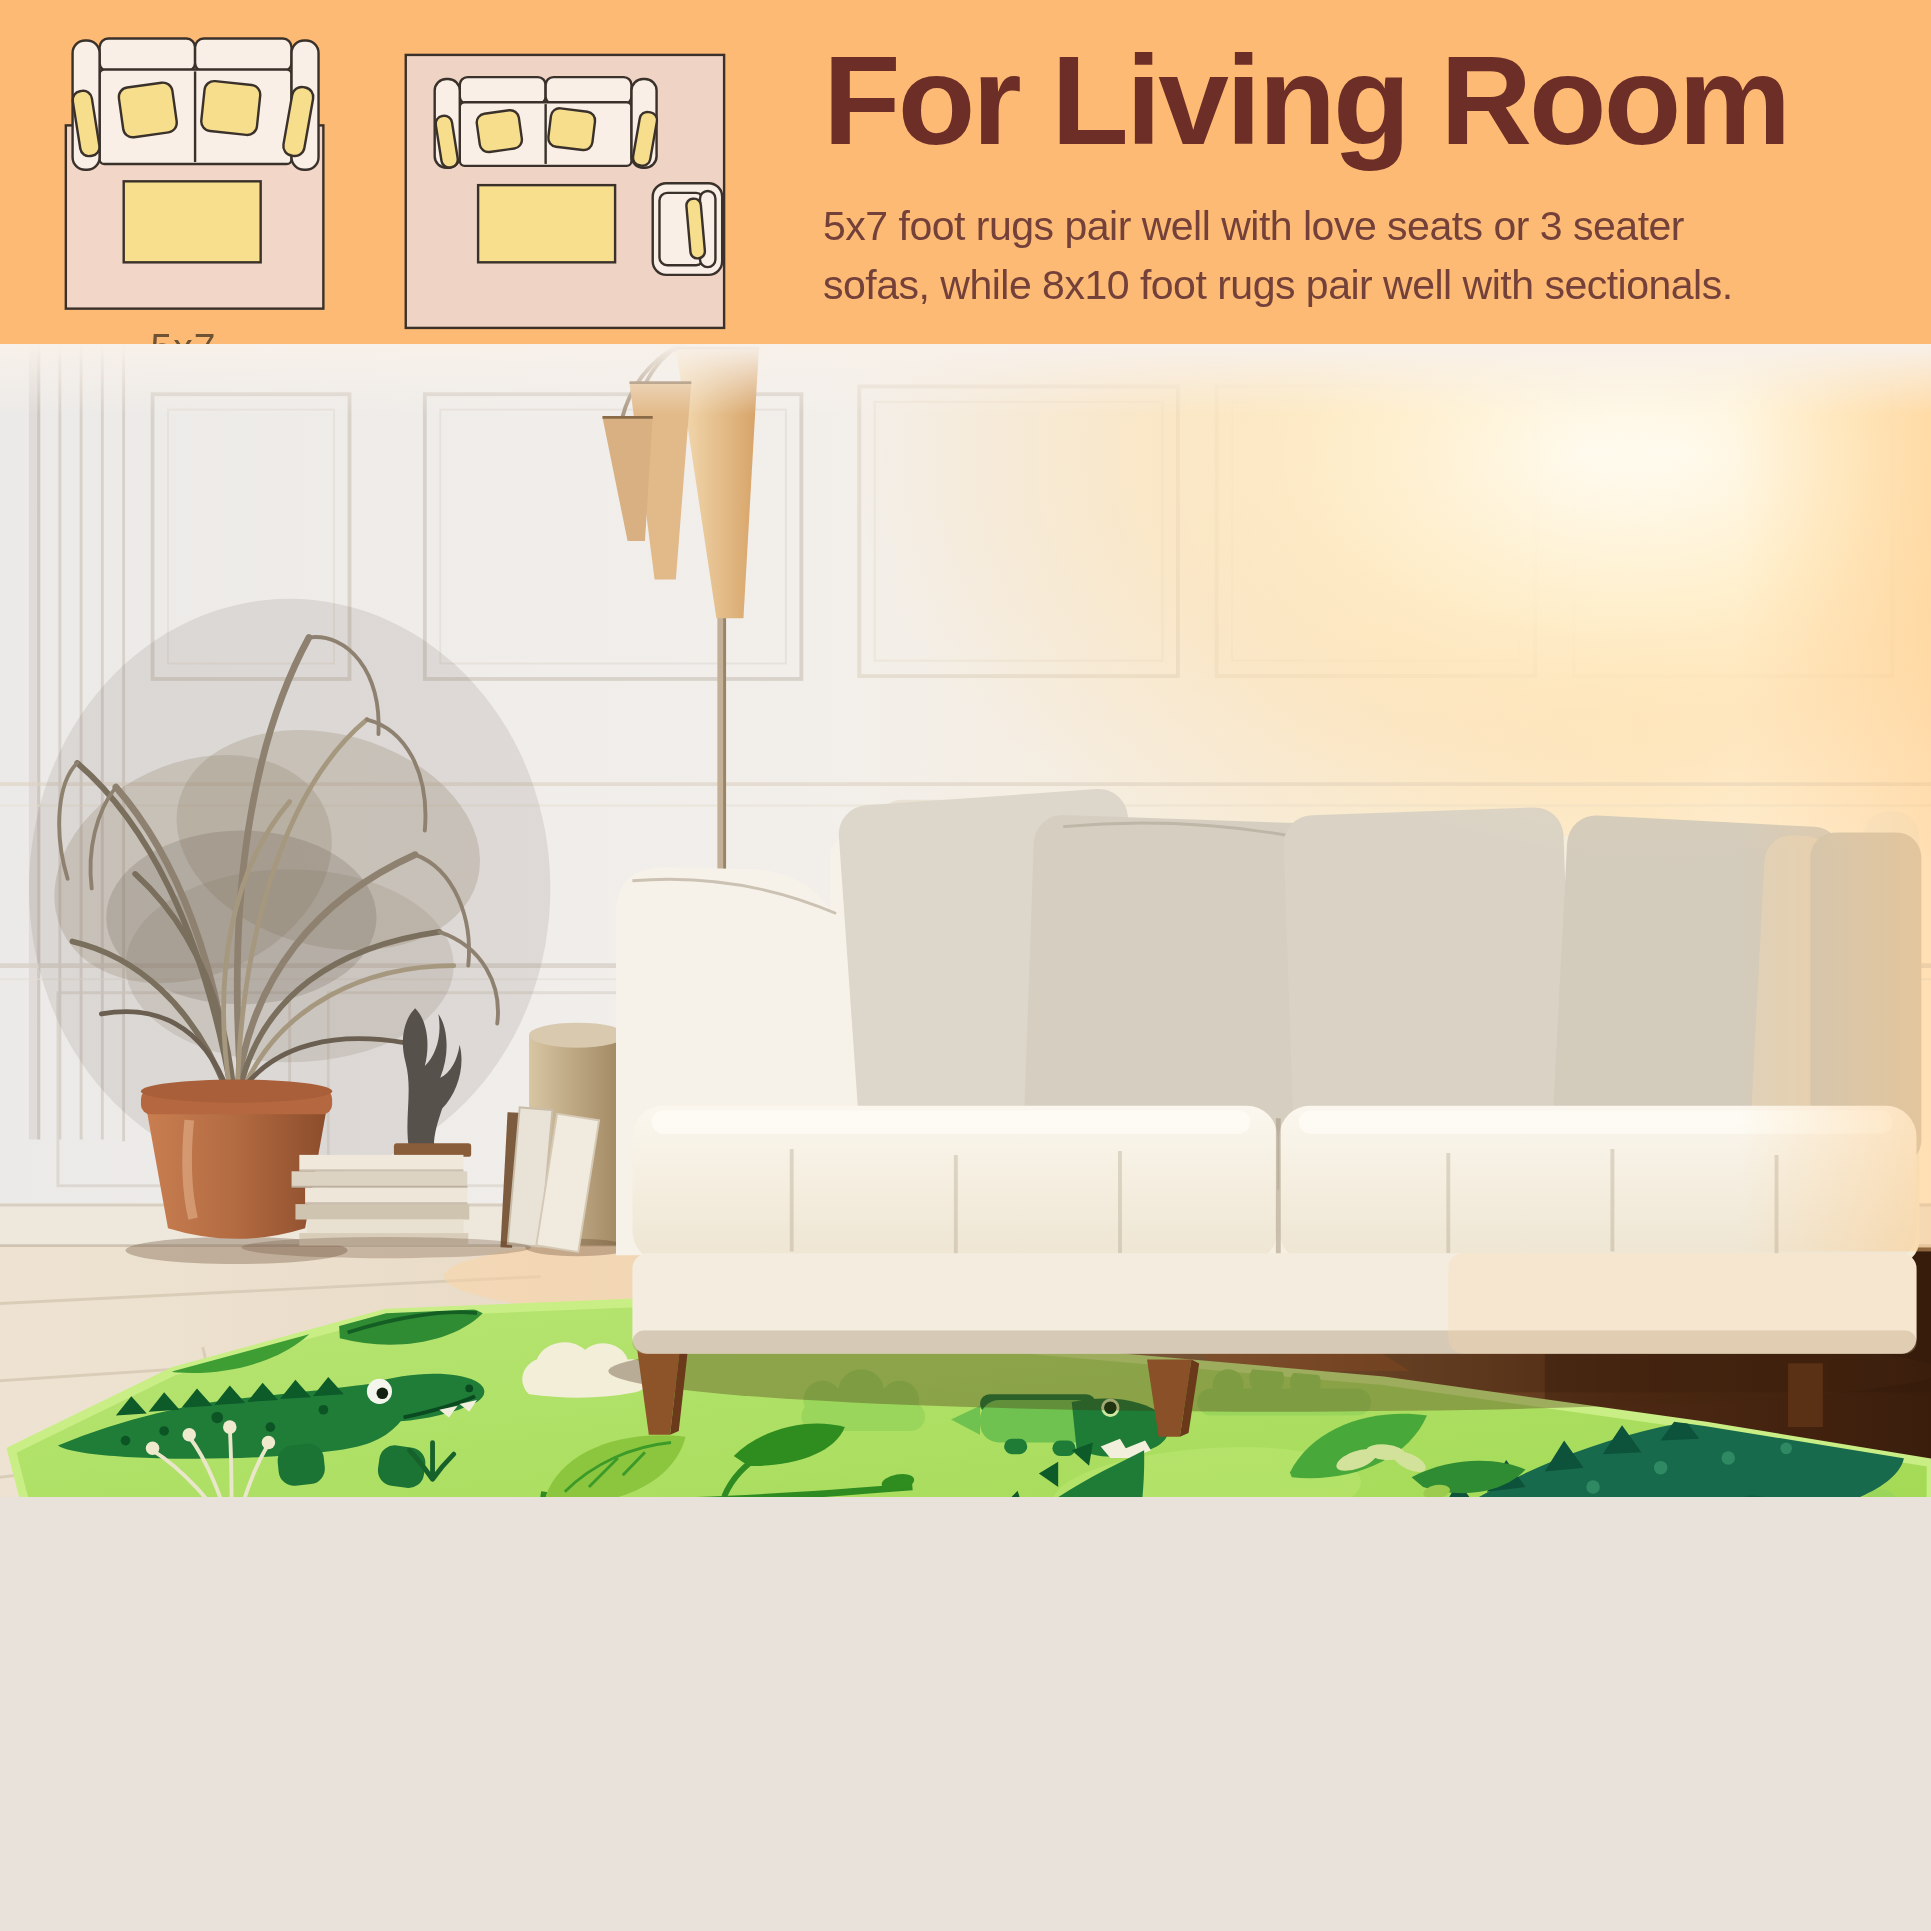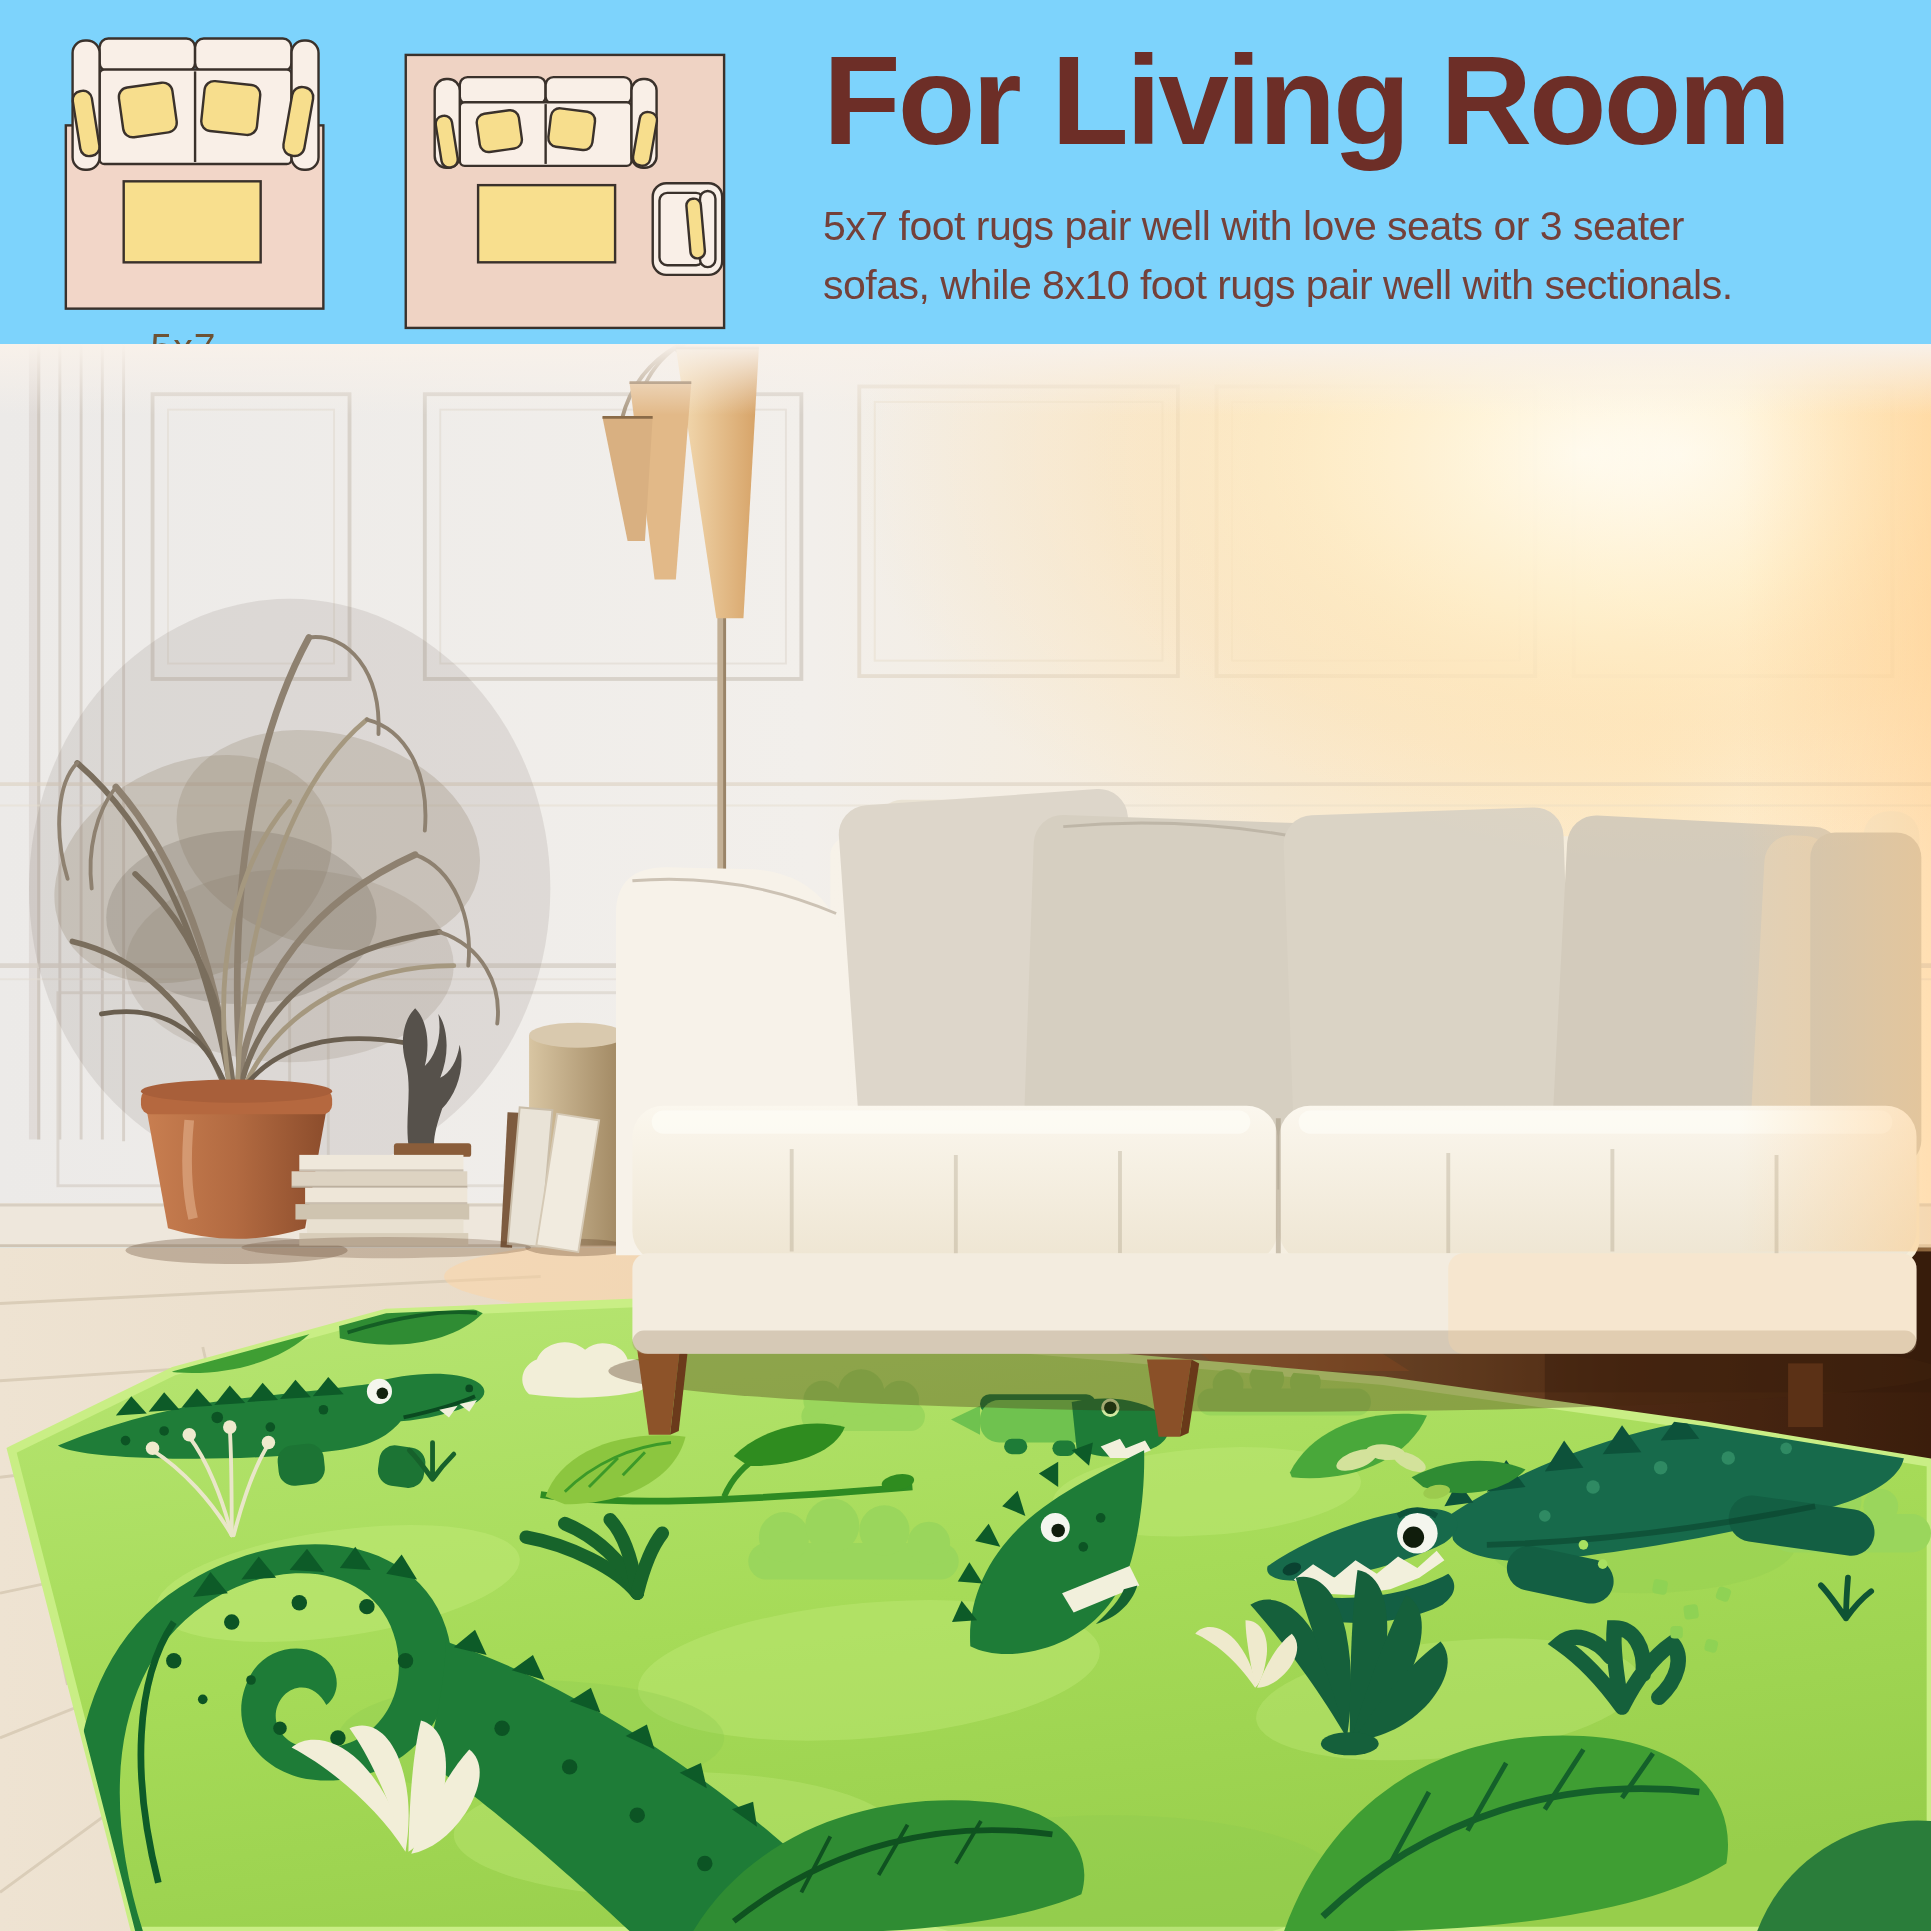--- a/index.html
+++ b/index.html
@@ -1,18 +1,18 @@
 <!DOCTYPE html>
 <html><head>
 <meta charset="utf-8">
 <style>
   html,body{margin:0;padding:0;background:#e8e2da;}
   .canvas{
-    position:relative;width:1931px;height:1931px;overflow:hidden;
-    background:#7dd3fc;font-family:"Liberation Sans",sans-serif;
+    position:relative;width:1931px;height:1497px;overflow:hidden;
+    background:#fdba74;font-family:"Liberation Sans",sans-serif;
   }
   
   .diagram{position:absolute;}
   .diagram svg{display:block;}
   .diagram-label{
     position:absolute;text-align:center;
     font-size:39px;color:#6d5233;letter-spacing:1px;
   }
   .copy{position:absolute;left:823px;top:33px;width:1110px;}
   .copy h1{

